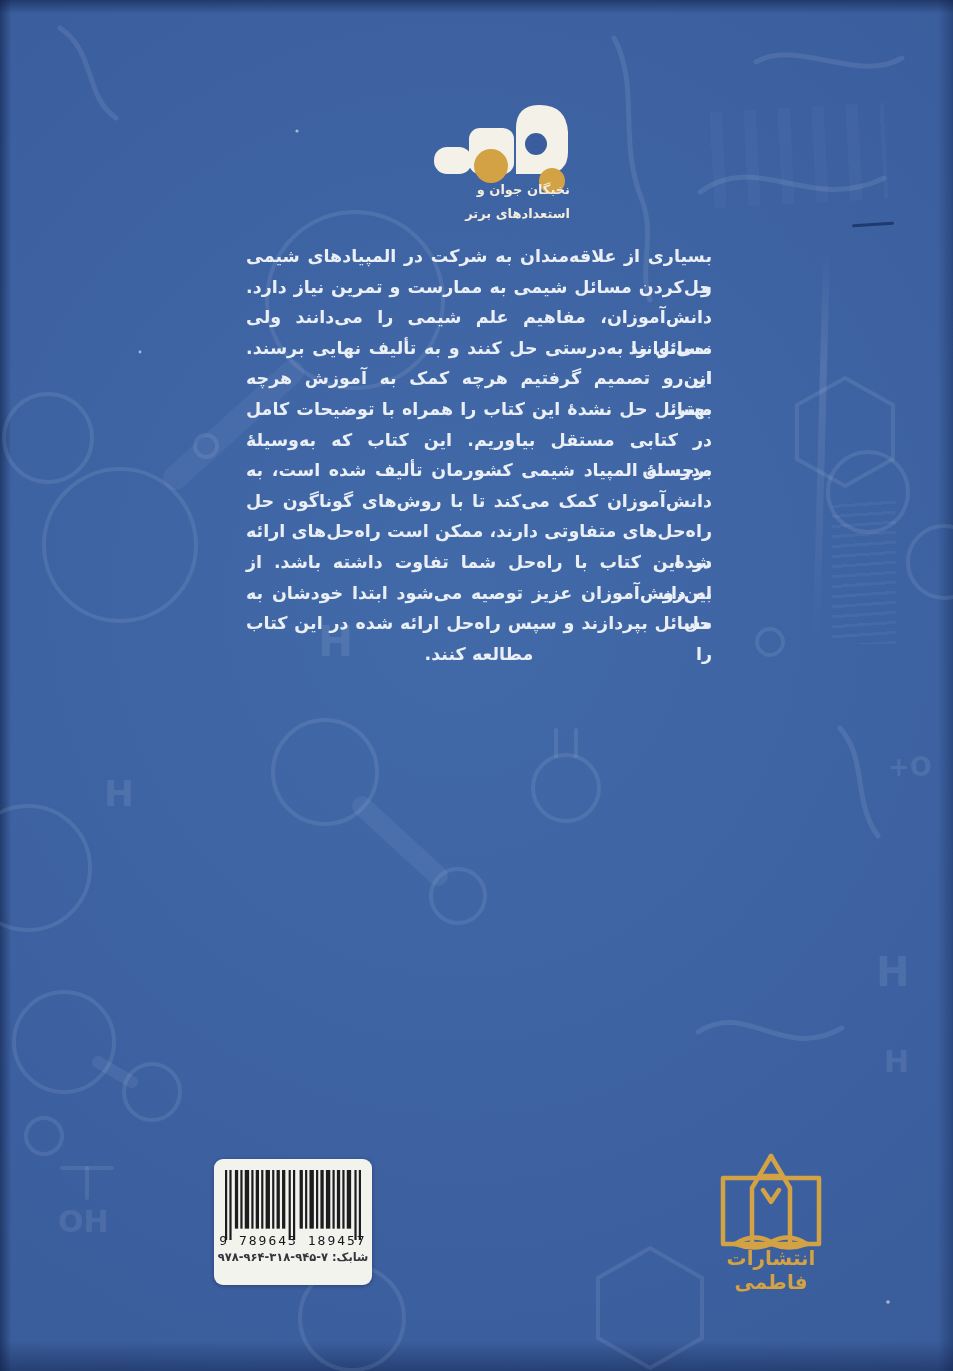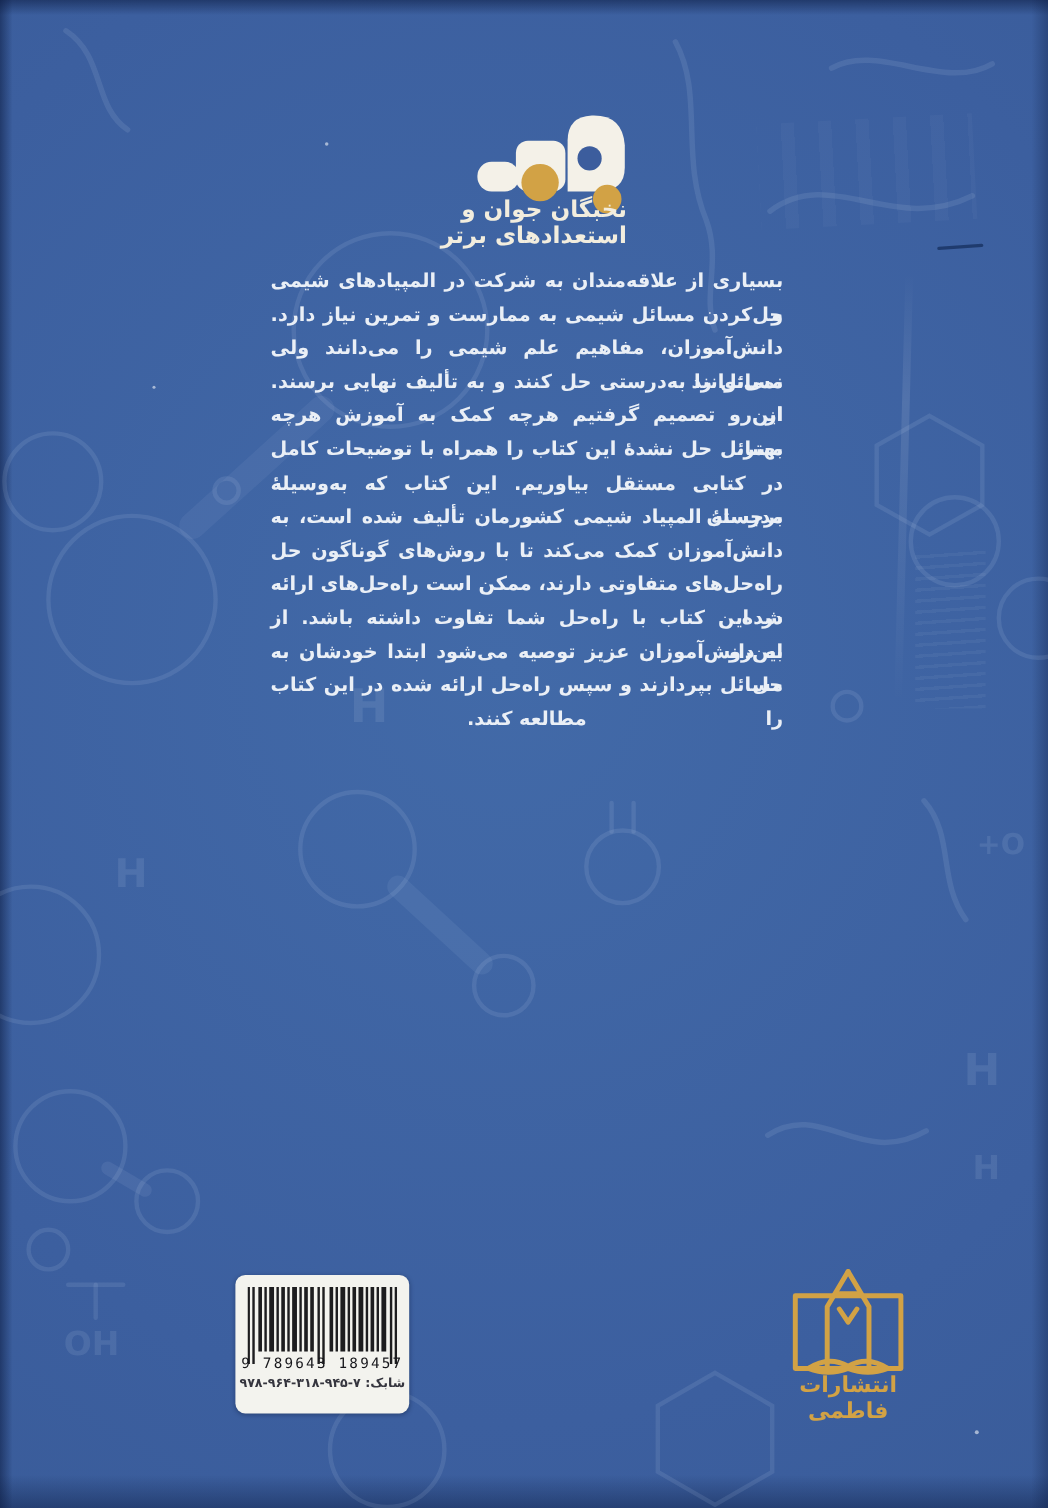--- a/index.html
+++ b/index.html
@@ -26,21 +26,21 @@
   .streak.h1{left:690px;top:108px;width:196px;height:96px;opacity:.55;
     background:repeating-linear-gradient(90deg,transparent 0 22px,rgba(255,255,255,.05) 22px 34px);
     transform:rotate(-3deg);}
   .scratch{position:absolute;left:852px;top:223px;width:42px;height:3px;
     background:rgba(8,30,70,.55);transform:rotate(-4deg);border-radius:2px;}
 
   .nab-logo{position:absolute;left:432px;top:100px;width:140px;height:105px;}
   .tagline{
     position:absolute;right:383px;top:178px;width:230px;
     direction:rtl;text-align:right;
-    color:#F2EDDE;font-size:21px;font-weight:600;line-height:24px;
+    color:#F2EDDE;font-size:13px;font-weight:600;line-height:24px;
     letter-spacing:0;
   }
 
   .description{
     position:absolute;left:246px;top:241px;width:466px;
     direction:rtl;
     color:#EAEFF6;
     font-size:17.5px;font-weight:bold;
     line-height:30.6px;
   }

